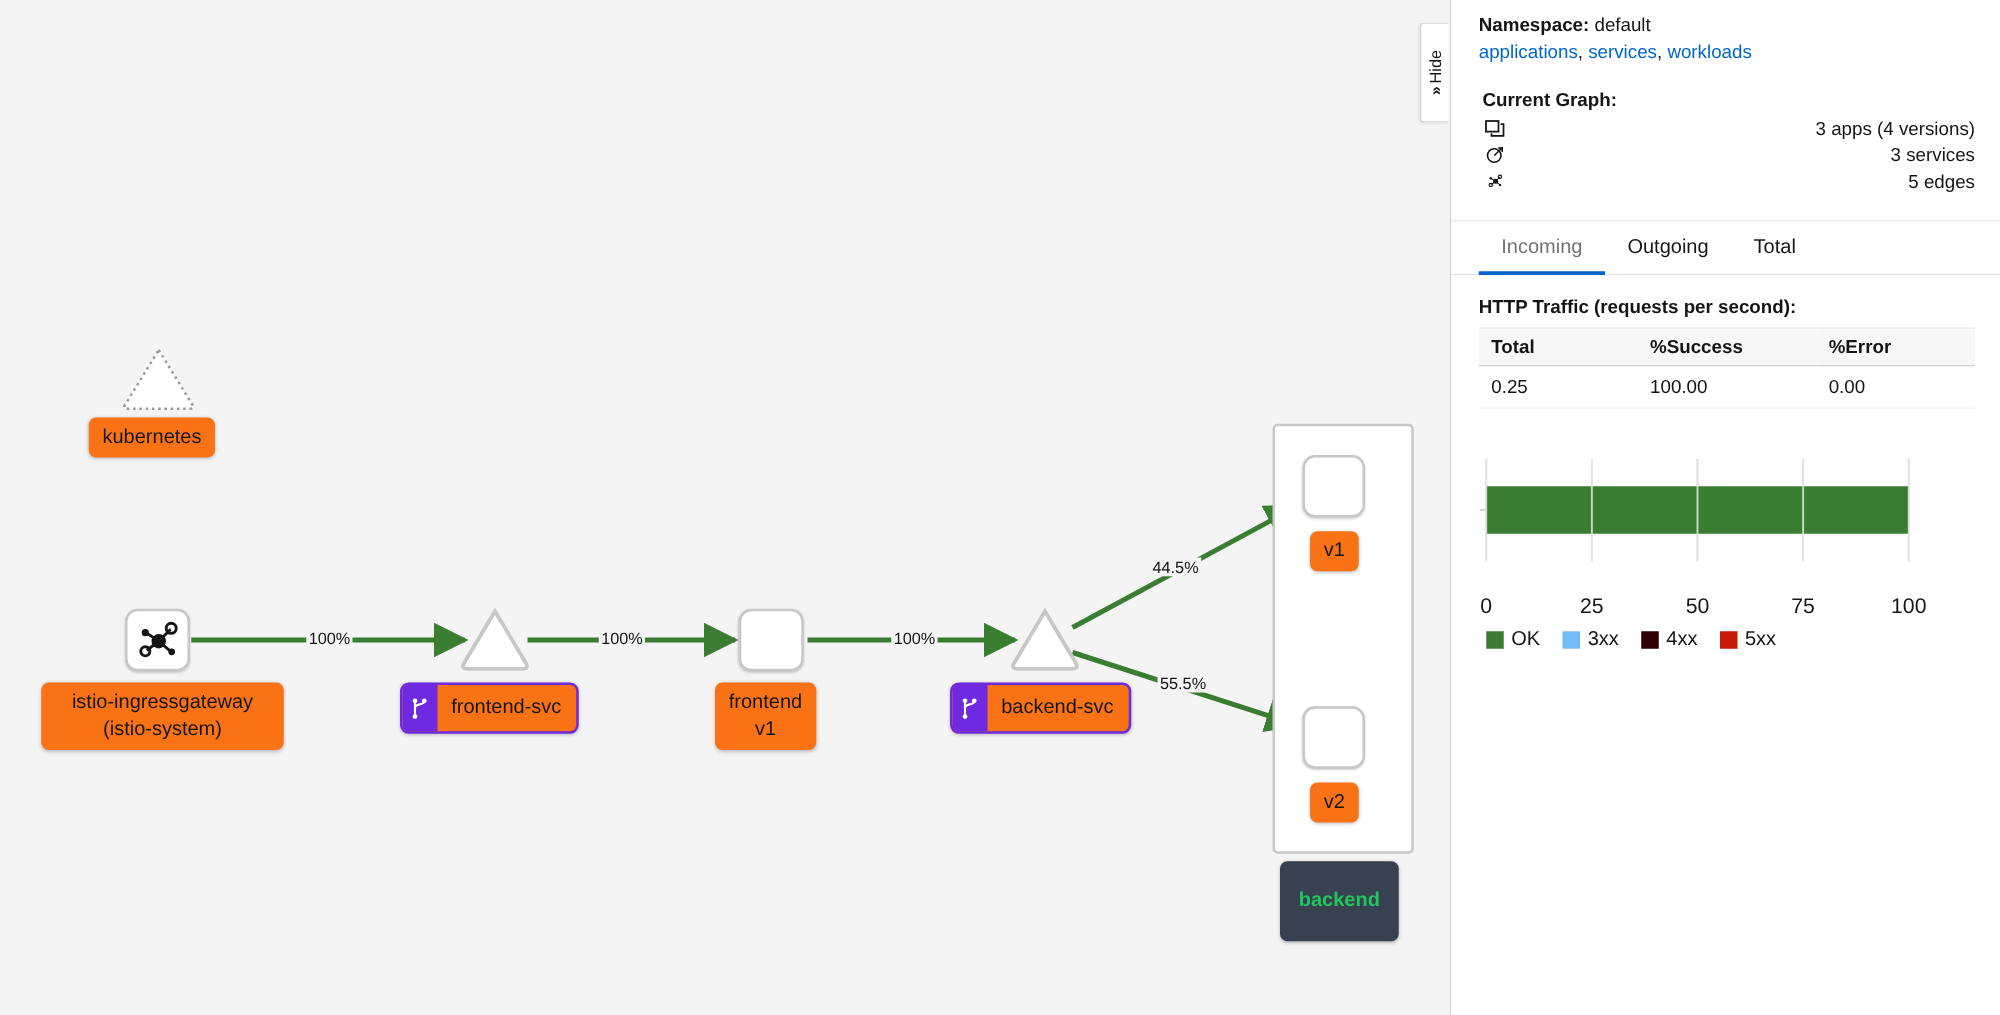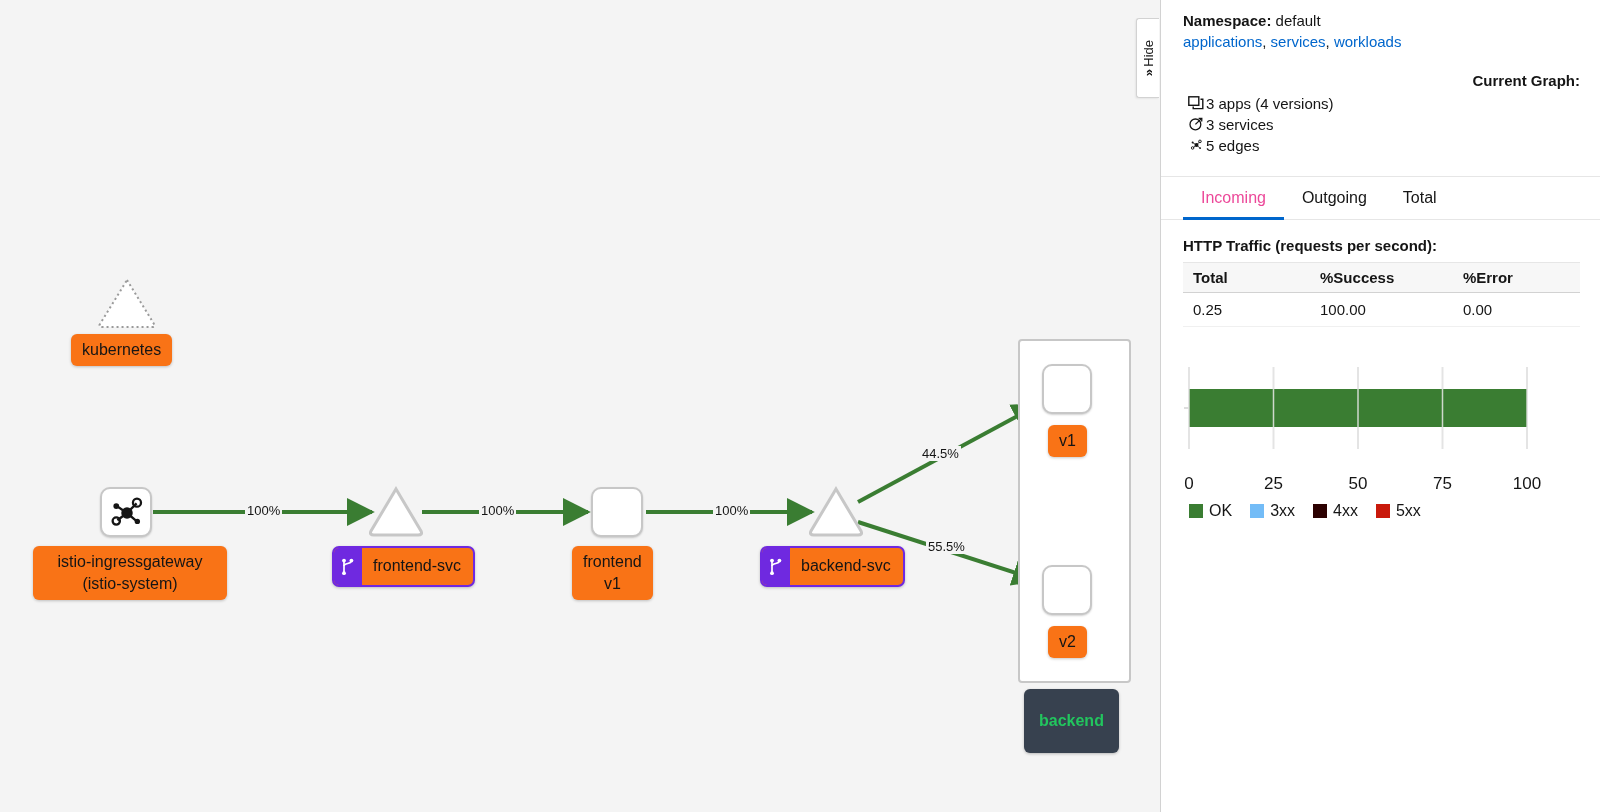--- a/index.html
+++ b/index.html
@@ -120,25 +120,26 @@
     background: #ffffff;
     box-sizing: border-box;
     padding: 12px 20px 0 22px;
     font-size: 15px;
     color: #151515;
   }
   .ns-line { margin: 0 0 4px 0; font-size: 15px; }
   .ns-line b { font-weight: bold; text-align: right; }
   .links-line { margin: 0; font-size: 15px; }
   .links-line a { color: #0066cc; text-decoration: none; cursor: pointer; }
-  .section-title { margin: 22px 0 5px 16px; font-weight: bold; font-size: 15px; text-align: right; }
+  .section-title { margin: 22px 0 5px 3px; font-weight: bold; font-size: 15px; }
   .stat-row {
     display: flex; align-items: center;
-    margin: 0 0 3px 3px;
+    gap: 10px; margin: 0 0 3px 3px;
     font-size: 15px;
+    justify-content: space-between;
   }
   .stat-row .ic { width: 20px; height: 18px; display: flex; align-items: center; justify-content: center; }
 
   .panel-sep {
     margin: 22px -20px 0 -22px;
     border-top: 1px solid #e6e6e6;
   }
 
   #tabs {
     display: flex; gap: 0;
@@ -147,21 +148,21 @@
     padding-left: 22px;
   }
   .tab {
     padding: 12px 18px 10px 18px;
     font-size: 16px;
     color: #151515;
     cursor: pointer;
     border-bottom: 3px solid transparent;
     margin-bottom: -1px;
   }
-  .tab.active { color: #ec4899; border-bottom-color: #0066cc; }
+  .tab.active { color: #737373; border-bottom-color: #0066cc; }
 
   .http-title { margin: 17px 0 8px 0; font-weight: bold; font-size: 15px; }
 
   table.traffic { width: 100%; border-collapse: collapse; font-size: 15px; }
   table.traffic th {
     text-align: left;
     background: #f7f7f7;
     border-top: 1px solid #e6e6e6;
     border-bottom: 1px solid #d2d2d2;
     padding: 6px 4px 6px 10px;
@@ -235,21 +236,21 @@
       </svg>
     </div>
     <div class="node-label" style="left:33px; top:546px; min-width:172px;">istio-ingressgateway
 (istio-system)</div>
 
     <div class="node" style="left:367px; top:486px;">
       <svg width="58" height="52">
         <path d="M29 3 L54 45 Q56 49 51 49 L7 49 Q2 49 4 45 Z" fill="#ffffff" stroke="#c7c7c7" stroke-width="3"></path>
       </svg>
     </div>
-    <div class="node-label badged" style="left:332px; top:546px;">
+    <div class="node-label badged" style="left:320px; top:546px;">
       <span class="badge-icon">
         <svg width="16" height="18" viewBox="0 0 16 18">
           <g stroke="#ffffff" stroke-width="1.7" fill="none">
             <path d="M4 4 L4 14"></path>
             <path d="M4 8 C4 5 11 6 11 3.5"></path>
           </g>
           <circle cx="4" cy="2.6" r="1.9" fill="#ffffff"></circle>
           <circle cx="4" cy="15.2" r="1.9" fill="#ffffff"></circle>
           <circle cx="11.4" cy="2.6" r="1.9" fill="#ffffff"></circle>
         </svg>

